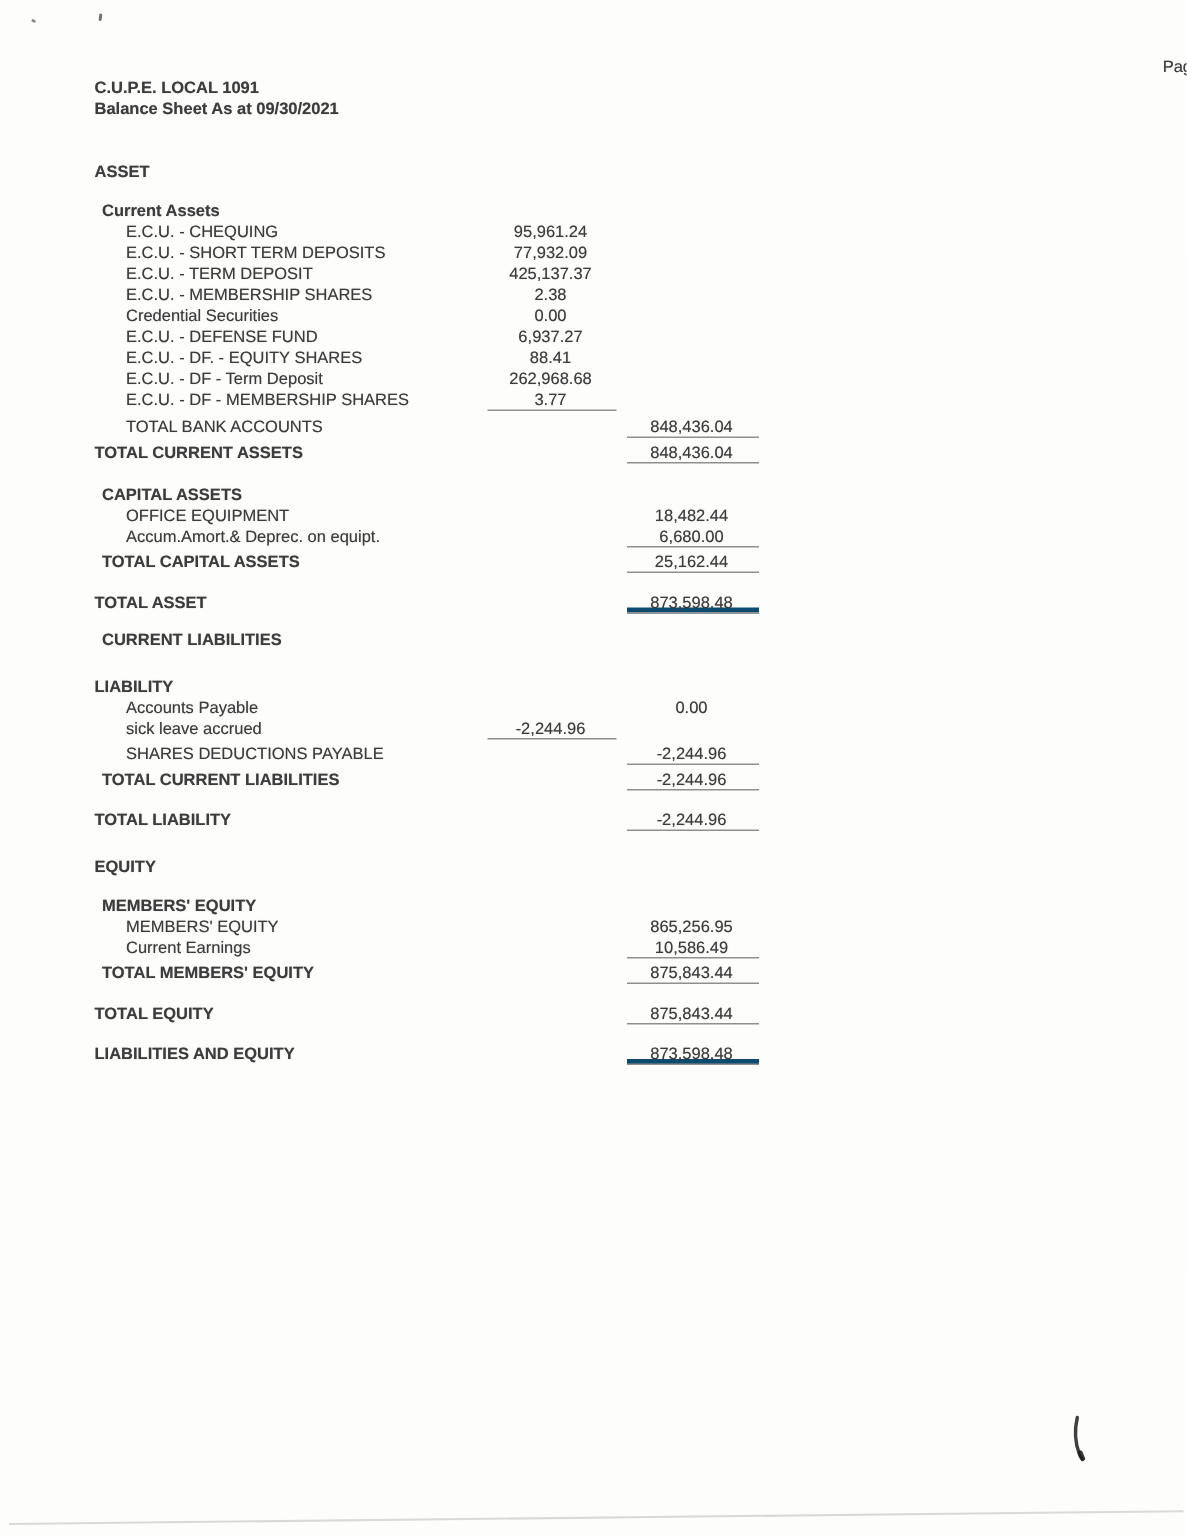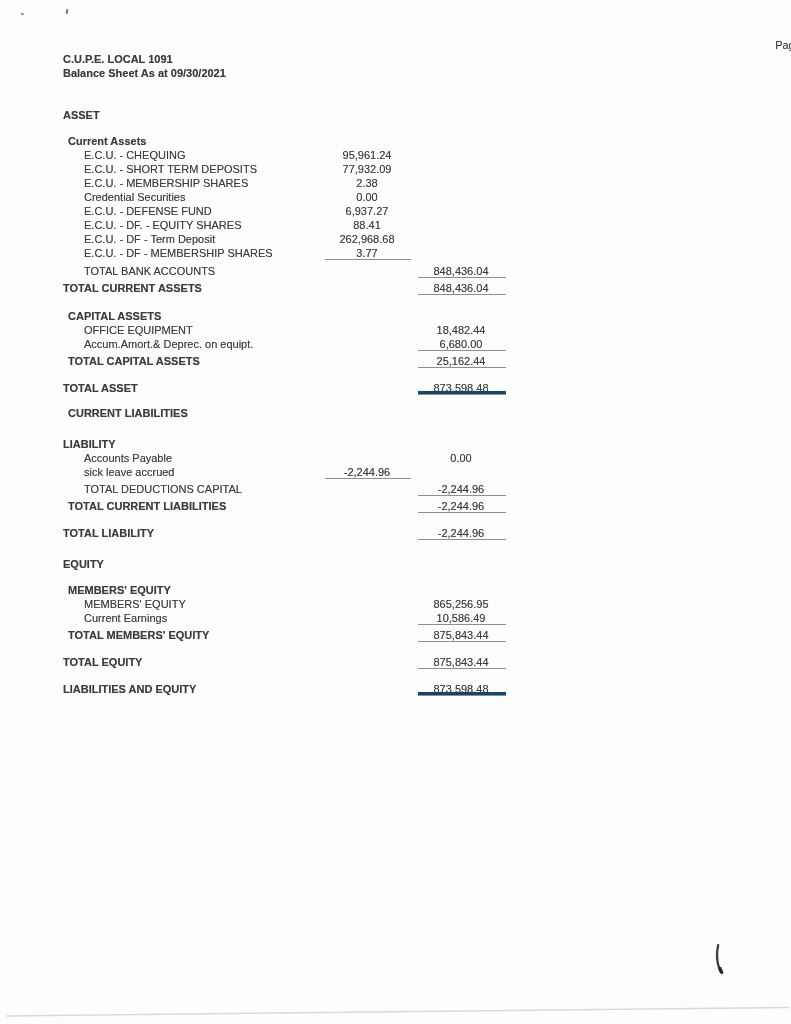--- a/index.html
+++ b/index.html
@@ -139,20 +139,24 @@
       <span class="lbl i2">E.C.U. - CHEQUING</span>
       <span class="val c1">95,961.24</span>
     </div>
 
     <div class="row">
       <span class="lbl i2">E.C.U. - SHORT TERM DEPOSITS</span>
       <span class="val c1">77,932.09</span>
     </div>
 
 
+    <div class="row">
+      <span class="lbl i2">E.C.U. - TERM DEPOSIT</span>
+      <span class="val c1">425,137.37</span>
+    </div>
 
     <div class="row">
       <span class="lbl i2">E.C.U. - MEMBERSHIP SHARES</span>
       <span class="val c1">2.38</span>
     </div>
 
     <div class="row">
       <span class="lbl i2">Credential Securities</span>
       <span class="val c1">0.00</span>
     </div>
@@ -226,21 +230,21 @@
       <span class="lbl i2">Accounts Payable</span>
       <span class="val c2">0.00</span>
     </div>
 
     <div class="row">
       <span class="lbl i2">sick leave accrued</span>
       <span class="val c1 u1">-2,244.96</span>
     </div>
 
     <div class="row" style="margin-top: 3px;">
-      <span class="lbl i2">TOTAL DEDUCTIONS CAPITAL</span>
+      <span class="lbl i2">SHARES DEDUCTIONS PAYABLE</span>
       <span class="val c2 u1">-2,244.96</span>
     </div>
 
     <div class="row" style="margin-top: 3px;">
       <span class="lbl i1 b">TOTAL CURRENT LIABILITIES</span>
       <span class="val c2 u1">-2,244.96</span>
     </div>
 
     <div class="row" style="margin-top: 13px;">
       <span class="lbl i0 b">TOTAL LIABILITY</span>

